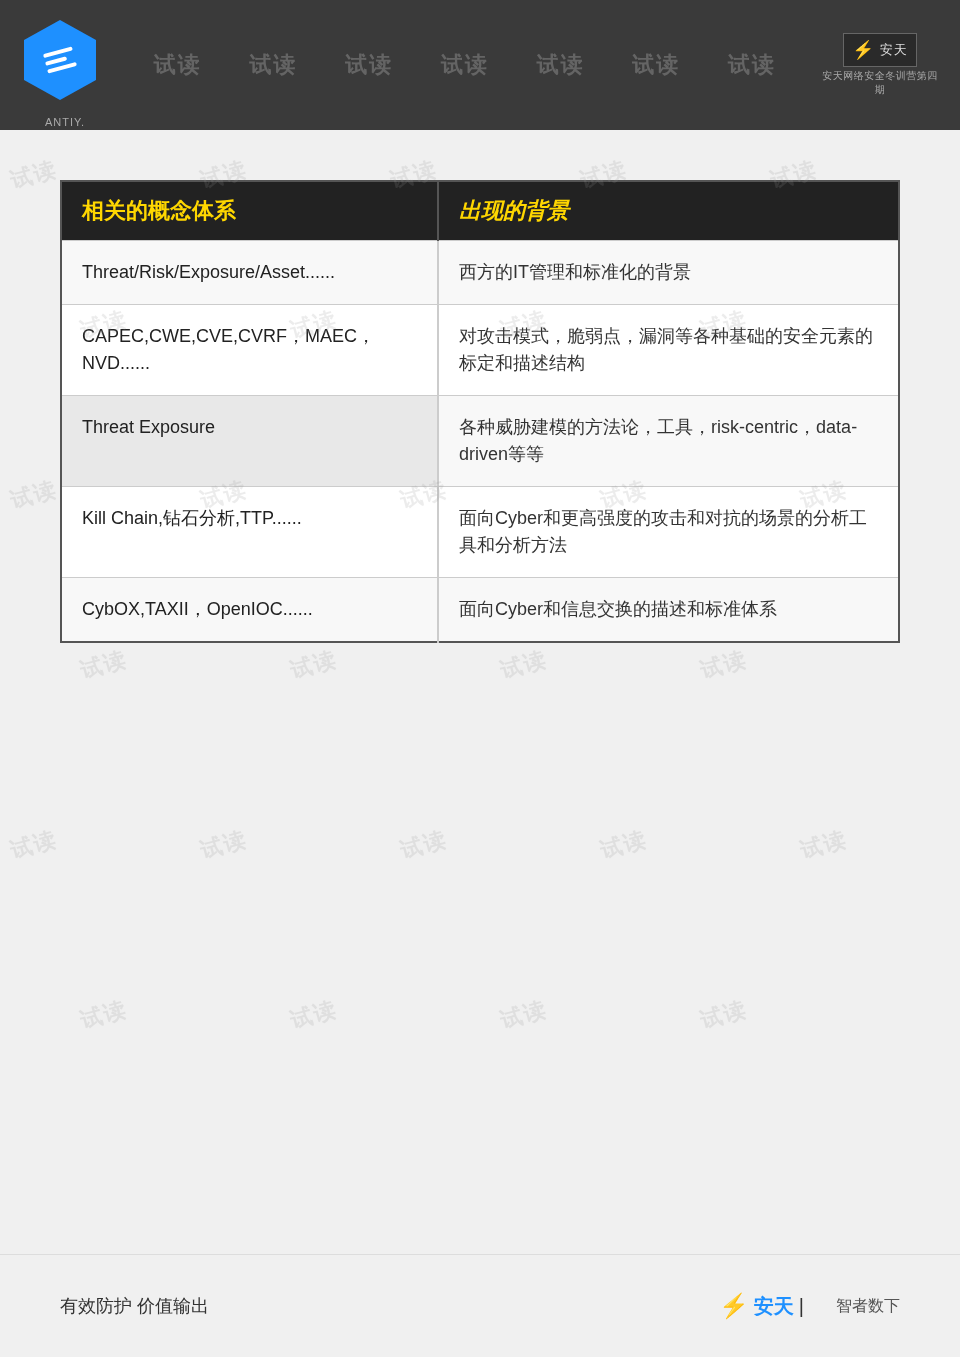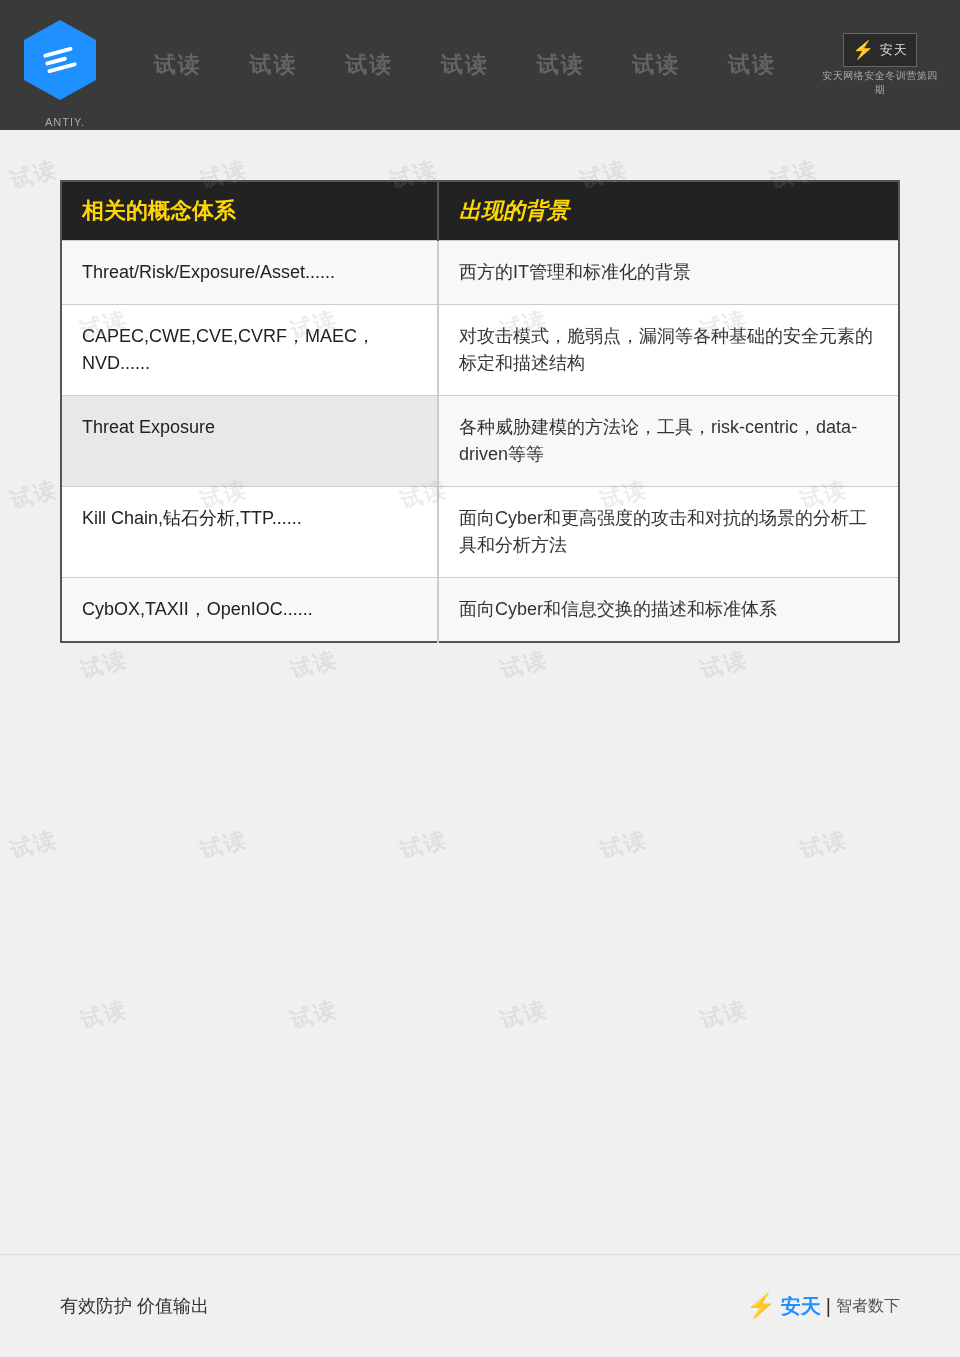--- a/index.html
+++ b/index.html
@@ -242,20 +242,21 @@
 
     .footer-brand-separator {
       font-size: 20px;
       color: #333;
       margin: 0 3px;
     }
 
     .footer-brand-slogan {
       font-size: 16px;
       color: #555;
+      margin-left: 27px;
     }
 
     
     .body-watermarks {
       position: absolute;
       top: 130px;
       left: 0; right: 0; bottom: 80px;
       pointer-events: none;
       z-index: 50;
       overflow: hidden;

